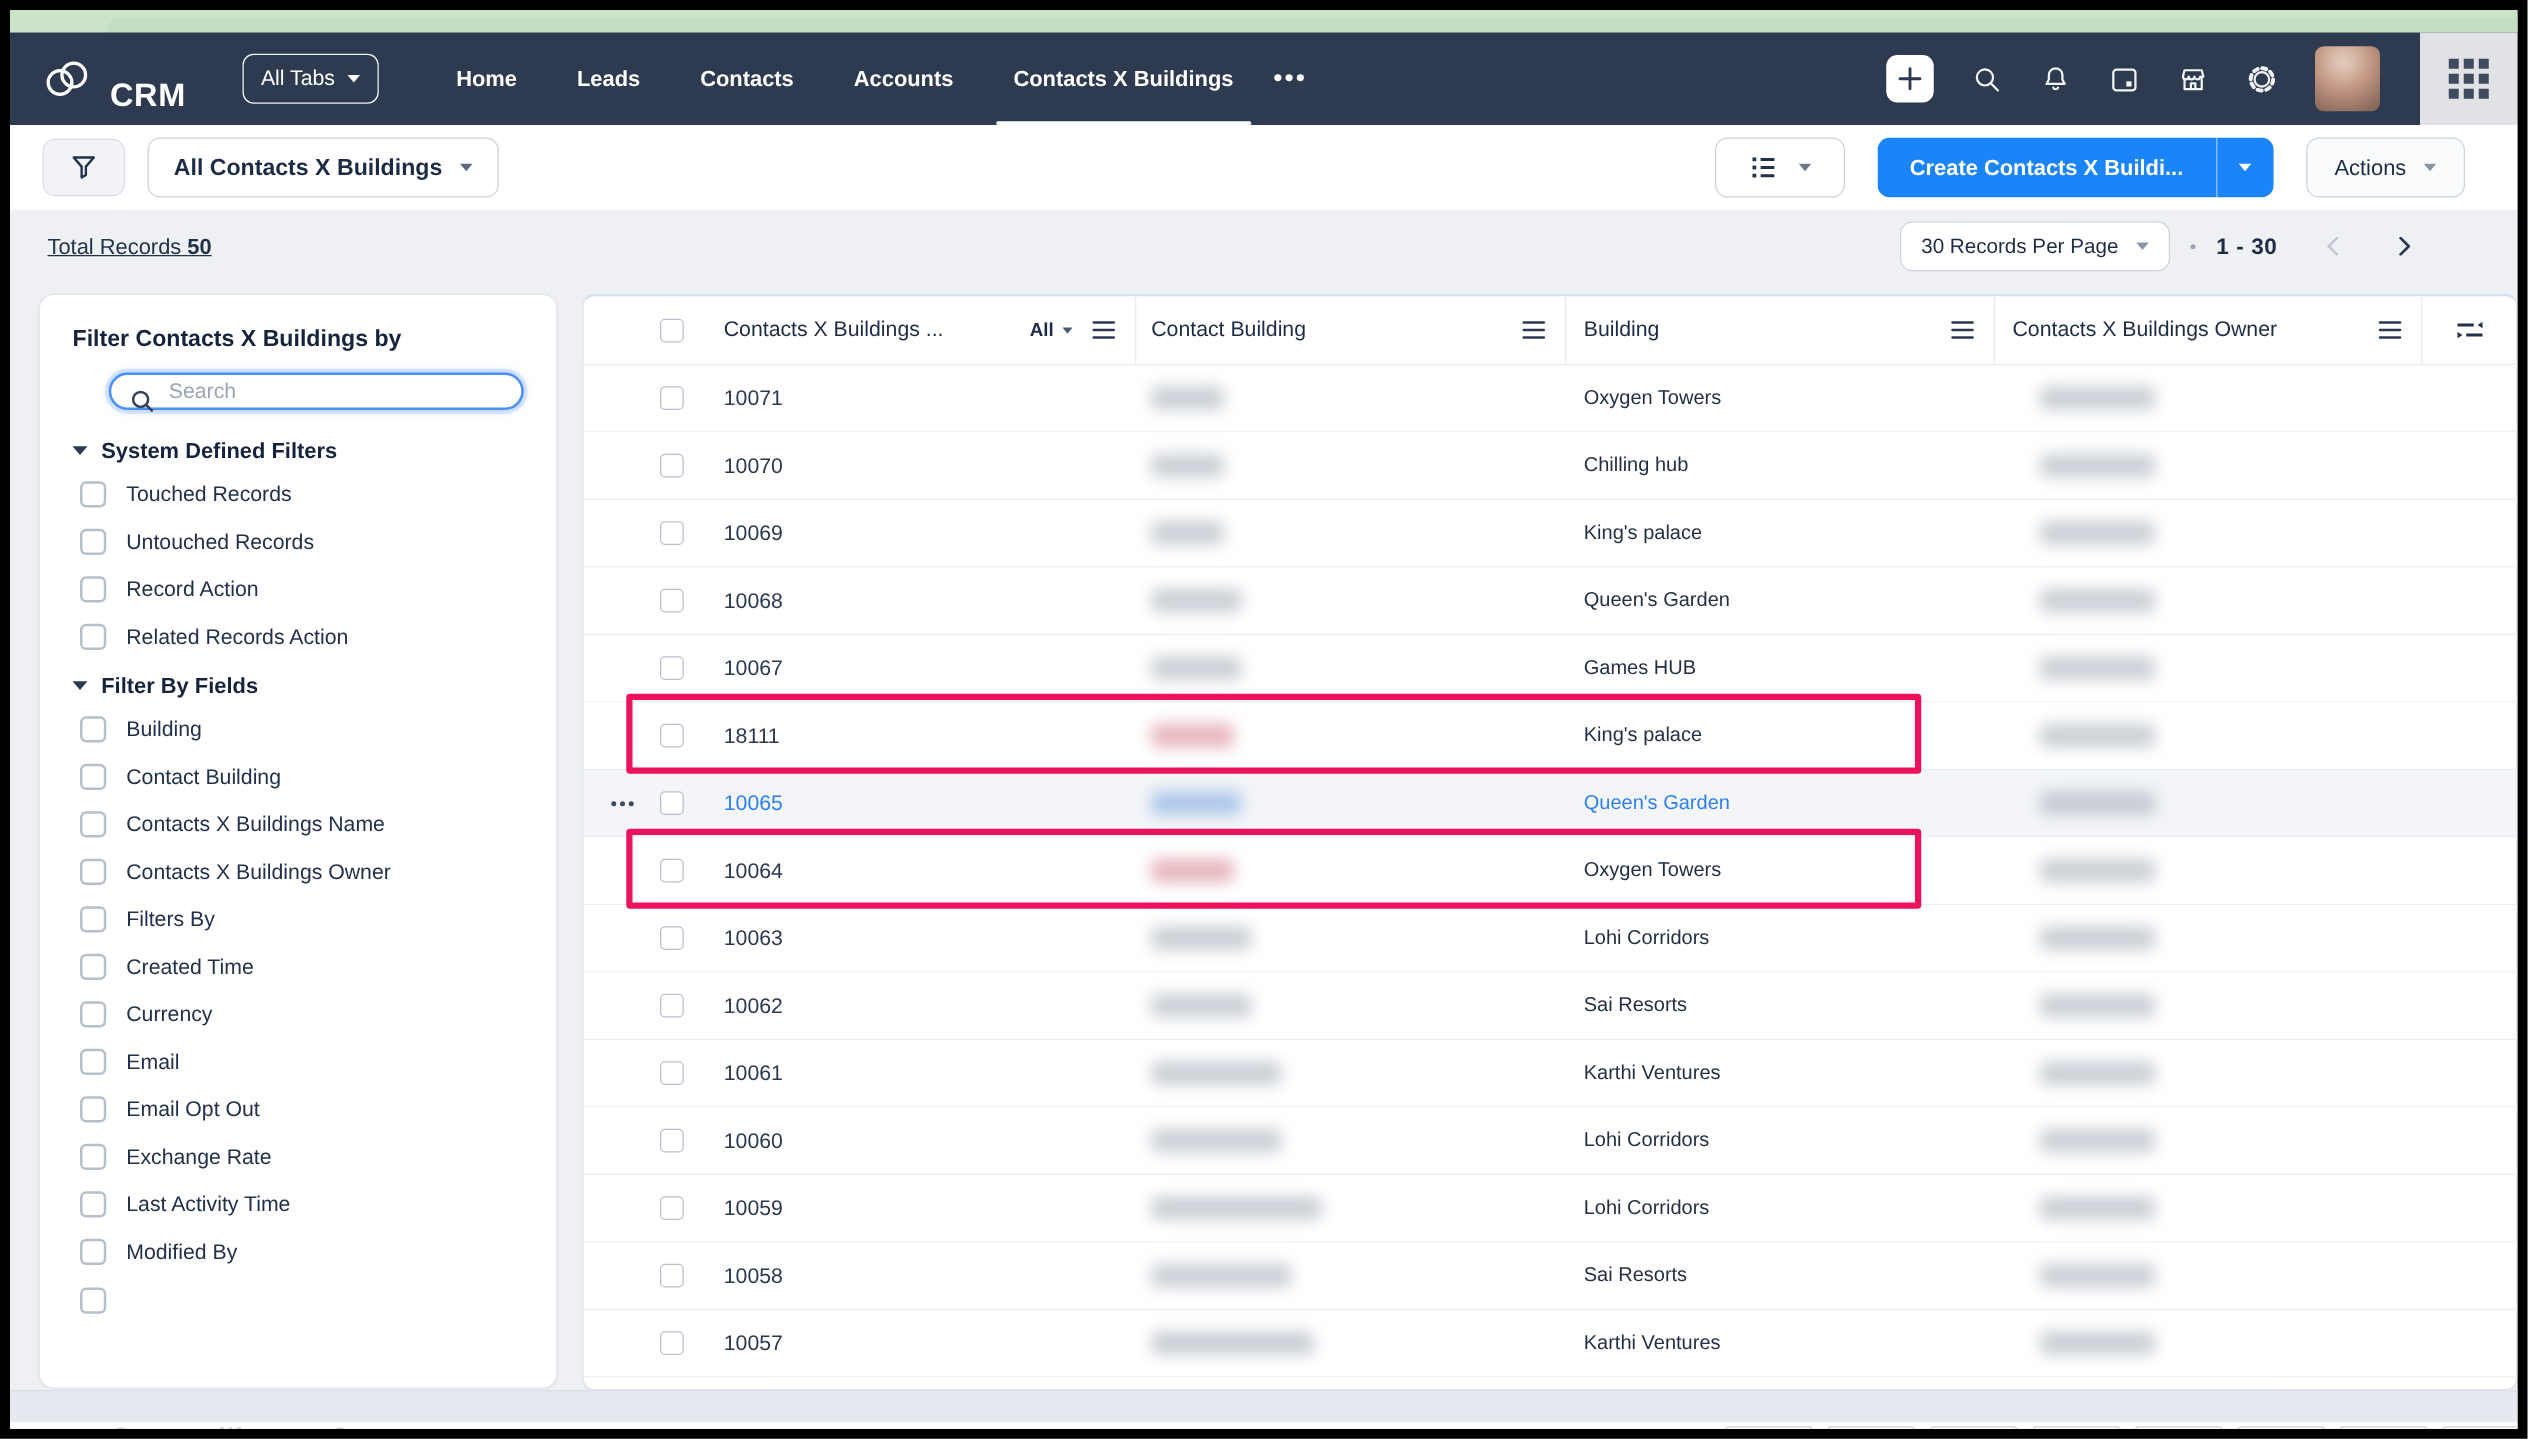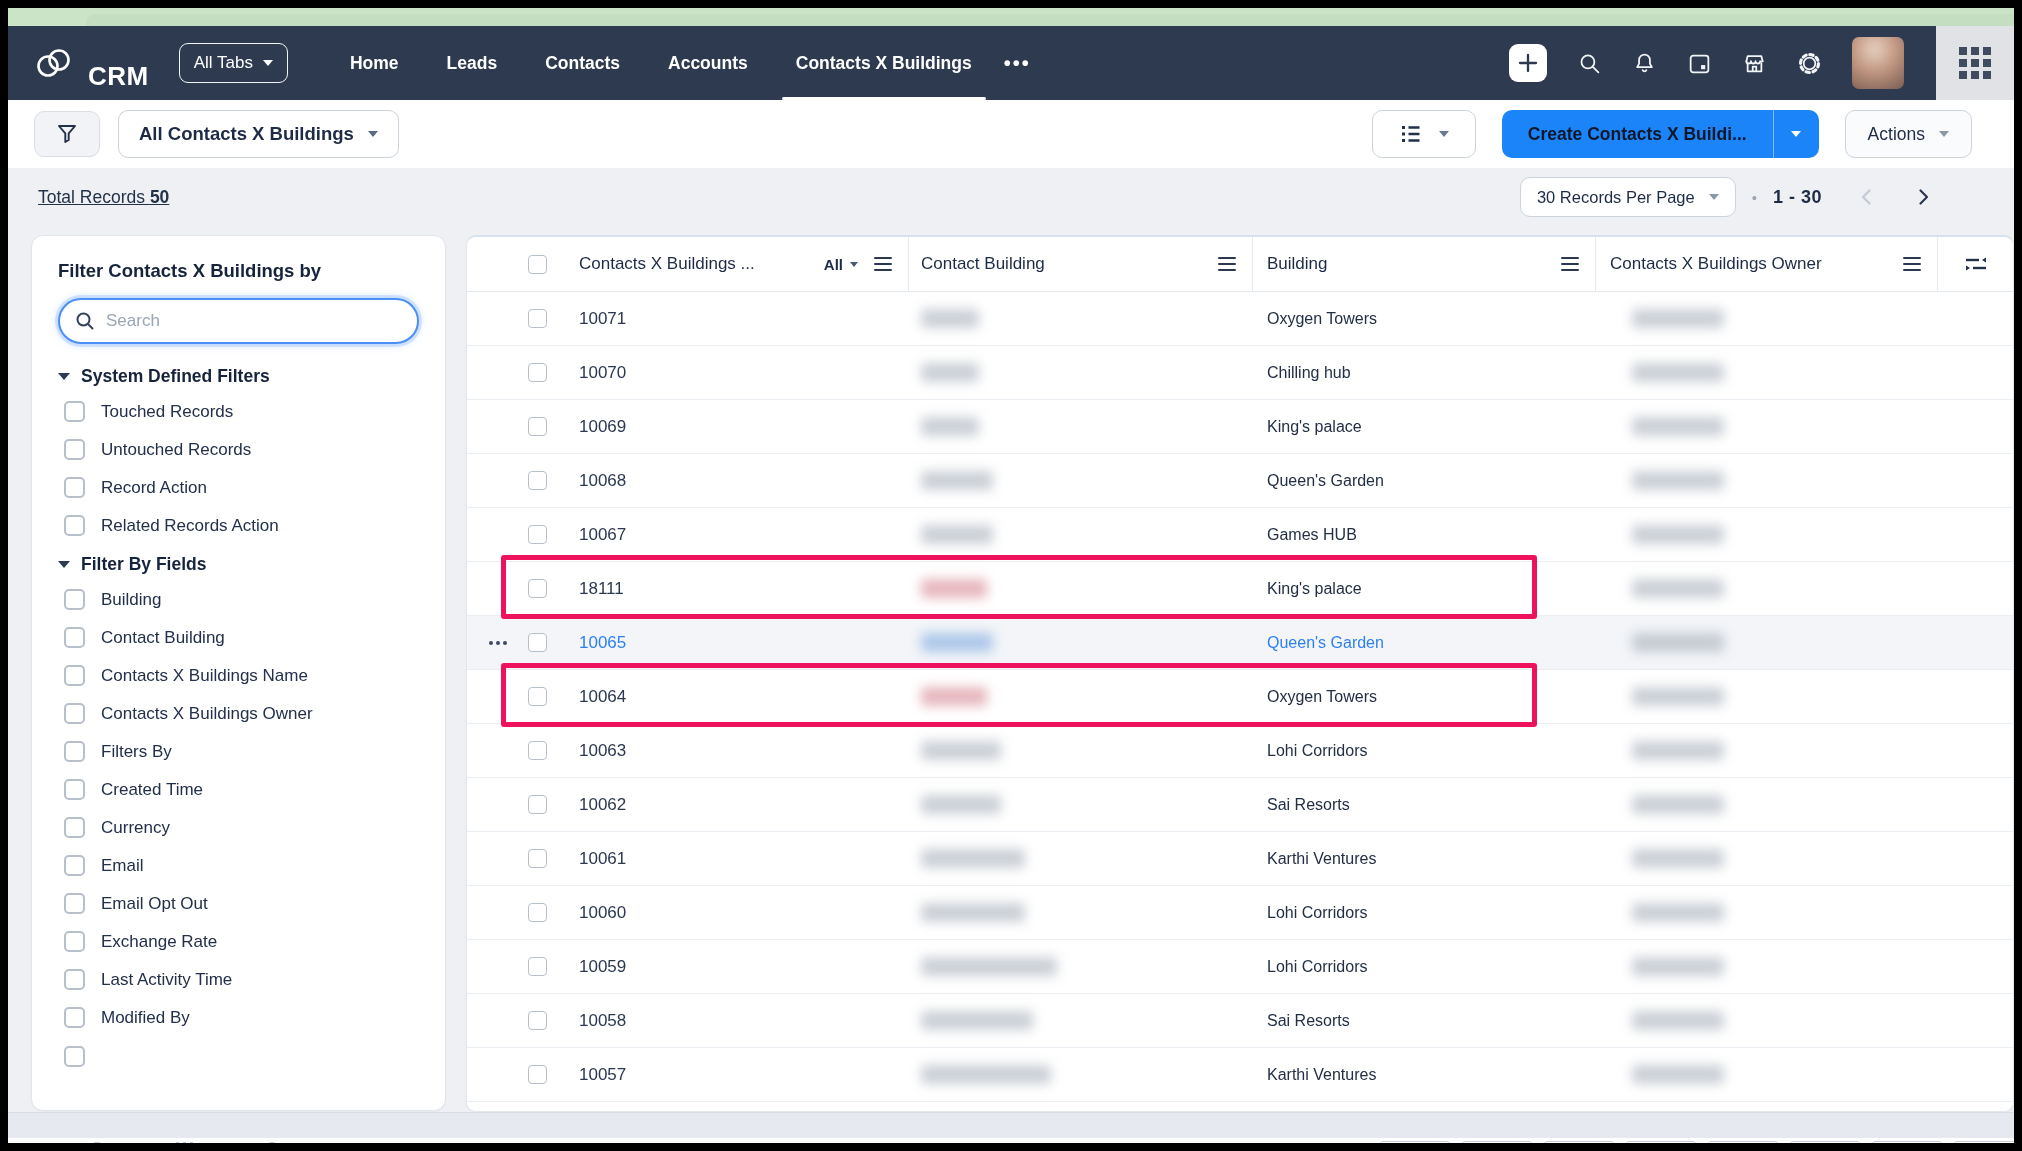--- a/index.html
+++ b/index.html
@@ -9,21 +9,21 @@
 
   
   .green-strip { position:absolute; left:0; top:0; right:0; height:18px; background:#cbe3c6; }
   .green-strip .tab-step { position:absolute; left:78px; top:6px; right:0; height:12px; background:#c3dec0; border-top-left-radius:10px; }
 
   
   .navbar { position:absolute; left:0; top:18px; right:0; height:74px; background:#2d3a4f; display:flex; align-items:center; padding:0 0 0 24px; }
   .brand { display:flex; align-items:center; gap:12px; }
   .brand .logo { width:44px; height:34px; }
   .brand .brand-name { color:#fff; font-size:26px; font-weight:700; letter-spacing:.5px;margin-top:27px; }
-  .all-tabs { margin-left:30px; border:1.6px solid #f2f5f8; border-radius:9px; color:#fff; font-size:17px; padding:9px 14px; display:flex; align-items:center; gap:10px; cursor:pointer; }
+  .all-tabs { margin-left:45px; border:1.6px solid #f2f5f8; border-radius:9px; color:#fff; font-size:17px; padding:9px 14px; display:flex; align-items:center; gap:10px; cursor:pointer; }
   .caret-down { width:0; height:0; border-left:5.5px solid transparent; border-right:5.5px solid transparent; border-top:6px solid currentColor; display:inline-block; }
   .nav-tabs { display:flex; align-items:stretch; height:100%; margin-left:38px; gap:0; }
   .nav-tab { position:relative; display:flex; align-items:center; color:#fff; font-size:17.5px; padding:0 24px; cursor:pointer; white-space:nowrap;font-weight:bold; }
   .nav-tab.active::after { content:""; position:absolute; left:10px; right:10px; bottom:0; height:3px; background:#fff; border-radius:2px; }
   .nav-more { color:#fff; font-size:20px; letter-spacing:2px; font-weight:700; padding:0 8px; cursor:pointer; }
   .nav-right { margin-left:auto; display:flex; align-items:center; gap:30px; padding-right:110px; }
   .plus-btn { width:38px; height:38px; background:#fff; border-radius:9px; display:flex; align-items:center; justify-content:center; cursor:pointer; }
   .nav-icon { width:25px; height:25px; display:flex; align-items:center; justify-content:center; cursor:pointer; }
   .nav-icon svg { stroke:#f2f5f8; fill:none; stroke-width:1.7; stroke-linecap:round; stroke-linejoin:round; }
   .avatar { width:52px; height:52px; border-radius:7px; overflow:hidden; position:relative; cursor:pointer; }
@@ -34,21 +34,21 @@
 
   
   .toolbar { position:absolute; left:0; top:92px; right:0; height:68px; background:#fff; display:flex; align-items:center; padding:0 42px 0 26px; }
   .filter-btn { width:66px; height:46px; background:#f1f3f6; border:1px solid #d9dee5; border-radius:10px; display:flex; align-items:center; justify-content:center; cursor:pointer; }
   .view-selector { margin-left:18px; height:48px; background:#fff; border:1px solid #ccd3dc; border-radius:10px; display:flex; align-items:center; gap:14px; padding:0 20px; font-size:18.5px; font-weight:700; color:#1d2b45; cursor:pointer; }
   .view-selector .caret-down { color:#5a6a80; }
   .tb-right { margin-left:auto; display:flex; align-items:center; gap:26px; }
   .listview-btn { height:48px; min-width:104px; background:#fff; border:1px solid #ccd3dc; border-radius:10px; display:flex; align-items:center; justify-content:center; gap:16px; cursor:pointer; }
   .listview-btn .caret-down { color:#6a7890; }
   .create-split { display:flex; height:48px; border-radius:10px; overflow:hidden; cursor:pointer; }
-  .create-main { background:#1b84f8; color:#0f172a; font-size:17.5px; font-weight:700; display:flex; align-items:center; padding:0 26px; }
+  .create-main { background:#1b84f8; color:#ffffff; font-size:17.5px; font-weight:700; display:flex; align-items:center; padding:0 26px; }
   .create-caret { background:#1b84f8; border-left:1px solid rgba(255,255,255,.45); width:46px; display:flex; align-items:center; justify-content:center; color:#fff; }
   .actions-btn { height:48px; background:#fafbfc; border:1px solid #ccd3dc; border-radius:10px; display:flex; align-items:center; gap:14px; padding:0 22px; font-size:17.5px; color:#1d2b45; cursor:pointer; }
   .actions-btn .caret-down { color:#8b97a7; }
 
   
   .records-bar { position:absolute; left:0; top:160px; right:0; height:58px; background:#eef0f3; display:flex; align-items:center; padding:0 80px 0 30px; font-size:17.5px; }
   .records-bar .total { color:#223349;text-decoration:underline; }
   .records-bar .total b { font-weight:700; }
   .rb-right { margin-left:auto; display:flex; align-items:center; }
   .perpage { height:40px; background:#fff; border:1px solid #ccd3dc; border-radius:10px; display:flex; align-items:center; gap:14px; padding:0 16px; font-size:16.5px; cursor:pointer; }
@@ -59,21 +59,21 @@
   .pg-chev svg { stroke-width:2.2; fill:none; stroke-linecap:round; stroke-linejoin:round; }
   .pg-chev.prev svg { stroke:#c3cad4; }
   .pg-chev.next svg { stroke:#2b3950; }
 
   
   .content { position:absolute; left:0; top:218px; right:0; bottom:0; background:#eef0f3; }
 
   
   .filter-card { position:absolute; left:23px; top:9px; width:415px; height:876px; background:#fff; border:1px solid #e1e6ec; border-radius:12px; padding:24px 26px; overflow:hidden; box-shadow:0 1px 2px rgba(20,30,50,.04); }
   .filter-title { font-size:18.5px; font-weight:700; color:#16233c; margin-bottom:16px; }
-  .search-wrap { position:relative; height:46px; margin-bottom:22px; }
+  .search-wrap { position:relative; height:30px; margin-bottom:22px;margin-left:29px; }
   .search-input { width:100%; height:100%; border:2px solid #4b8ff7; border-radius:23px; outline:none; padding:0 16px 0 46px; font-size:17px; color:#223349; font-family:inherit; box-shadow:0 0 0 3px rgba(75,143,247,.18), 0 0 8px rgba(75,143,247,.35); }
   .search-input::placeholder { color:#9aa5b5; }
   .search-wrap svg { position:absolute; left:15px; top:11px; stroke:#33415a; fill:none; stroke-width:2; stroke-linecap:round; }
   .fsec-header { display:flex; align-items:center; gap:11px; margin:8px 0 14px; cursor:pointer; }
   .fsec-header .tri { width:0; height:0; border-left:6px solid transparent; border-right:6px solid transparent; border-top:7px solid #2c3a52; }
   .fsec-header .fsec-title { font-size:17.5px; font-weight:700; color:#16233c; }
   .fitems { display:flex; flex-direction:column; gap:17px; margin:0 0 18px 6px; }
   .fitem { display:flex; align-items:center; gap:16px; cursor:pointer; }
   .checkbox { width:21px; height:21px; border:2px solid #b6bfca; border-radius:5px; background:#fff; flex:none; }
   .fitem .flabel { font-size:17px; color:#22304a; }

